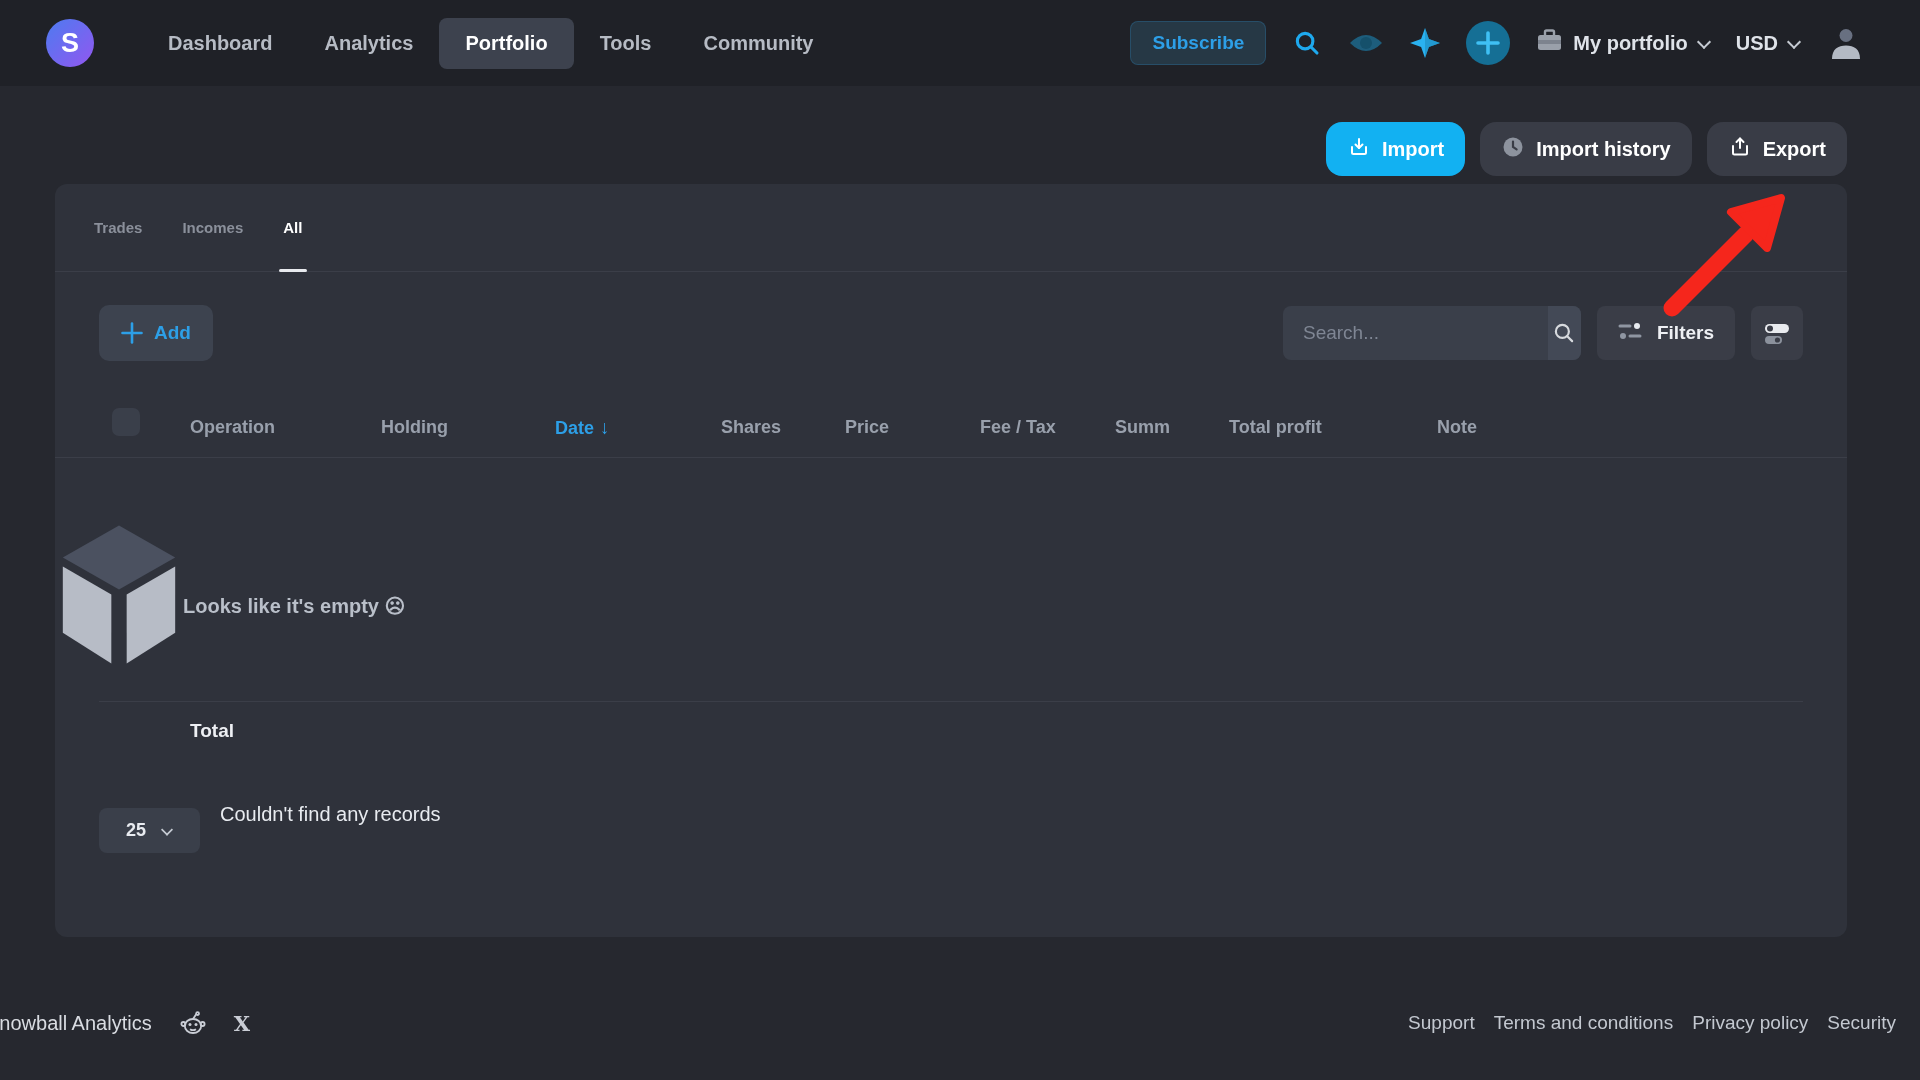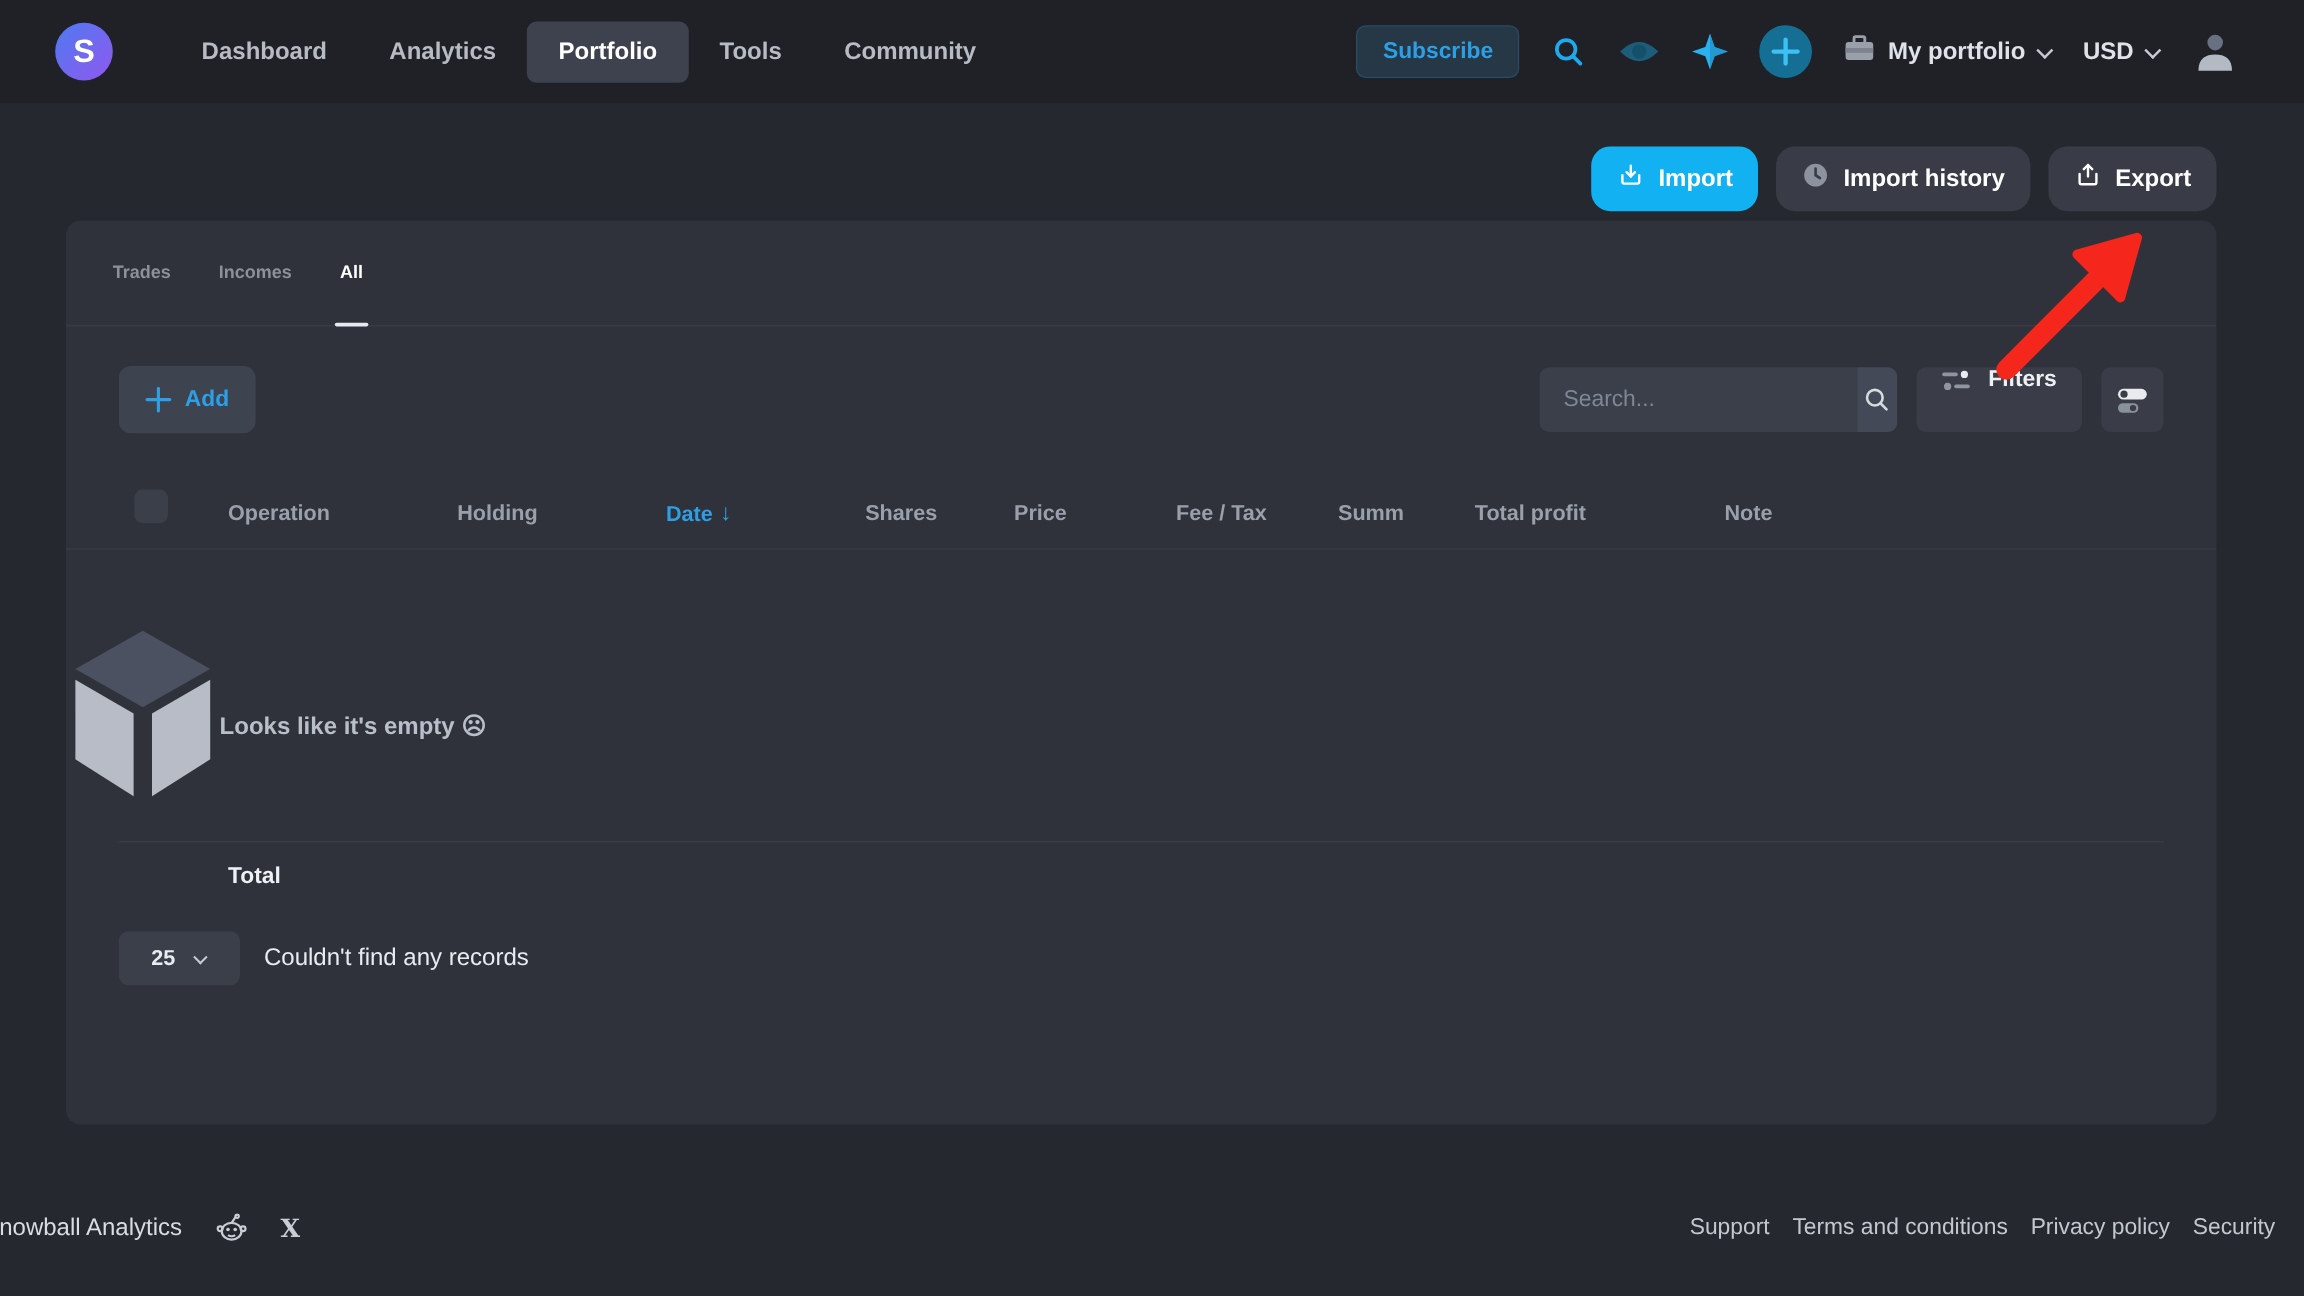--- a/index.html
+++ b/index.html
@@ -41,39 +41,39 @@
 
   .toolbar { margin-top:33px; padding:0 44px; height:56px; display:flex; align-items:center; justify-content:space-between; }
   .add-btn { width:114px; height:56px; background:#3d434f; border-radius:10px; color:#2d9fe7;
              font-weight:700; font-size:19px; display:flex; align-items:center; justify-content:center; gap:11px; cursor:pointer; }
   .toolbar-right { display:flex; align-items:center; gap:16px; }
   .search-box { width:298px; height:54px; background:#3a3f4a; border-radius:8px; display:flex; align-items:center; overflow:hidden; }
   .search-box input { flex:1; height:100%; background:transparent; border:none; outline:none;
                       color:#dfe3e9; font-size:19px; padding-left:20px; font-family:"Liberation Sans", sans-serif; }
   .search-box input::placeholder { color:#7f8694; }
   .search-btn { width:54px; height:54px; background:#434956; display:flex; align-items:center; justify-content:center; cursor:pointer; }
-  .filters-btn { height:54px; padding:0 21px; background:#3a3d47; border-radius:8px; display:flex; gap:13px;
+  .filters-btn { height:54px; padding:0 21px; background:#3a3d47; border-radius:8px; display:flex; align-items:center; gap:13px;
                  color:#eef0f4; font-weight:700; font-size:19px; cursor:pointer; }
   .toggle-btn { width:52px; height:54px; background:#3a3d47; border-radius:8px; display:flex; align-items:center; justify-content:center; cursor:pointer; }
 
   .table-header { position:relative; height:97px; border-bottom:1px solid #3b3e48; }
   .th { position:absolute; top:56px; font-size:18px; font-weight:700; color:#99a0ac; white-space:nowrap; }
   .th.sorted { color:#2d9fe7; display:flex; align-items:center; gap:6px; }
   .sort-arrow { font-size:19px; color:#2d9fe7; font-weight:400; }
   .checkbox { position:absolute; left:57px; top:47px; width:28px; height:28px; background:#3a3f4a; border-radius:7px; cursor:pointer; }
 
   .empty { margin-top:65px; display:flex; flex-direction:row; align-items:center; }
   .empty-text { margin-top:22px; font-size:20px; font-weight:700; color:#b9bfc9; }
 
   .total-divider { margin:35px 44px 0 44px; border-top:1px solid #3b3e48; }
   .total-row { margin-top:18px; padding-left:135px; font-size:19px; font-weight:700; color:#eef0f4; }
 
   .pagination { margin-top:34px; padding-left:44px; display:flex; align-items:center; gap:20px; }
   .page-size { width:101px; height:45px; background:#3a3f4a; border-radius:8px; display:flex; align-items:center;
-               justify-content:center; gap:15px; color:#e8ebf0; font-weight:700; font-size:18px; cursor:pointer; }
+               justify-content:center; gap:15px; color:#e8ebf0; font-weight:700; font-size:18px; cursor:pointer;margin-top:32px; }
   .page-size .chev { transform:scale(.85); }
   .records-msg { font-size:20px; color:#e8ebf0; }
 
   
   .footer { position:absolute; left:0; right:0; top:995px; height:56px; display:flex; align-items:center; justify-content:space-between; }
   .footer-left { display:flex; align-items:center; gap:28px; margin-left:-14px; }
   .brand { font-size:20px; color:#d9dce2; white-space:nowrap; }
   .x-glyph { font-family:"DejaVu Serif", serif; font-weight:700; font-size:21px; color:#c9cdd5; }
   .footer-links { display:flex; gap:19px; padding-right:24px; }
   .footer-link { font-size:19px; color:#c3c8d0; cursor:pointer; white-space:nowrap; }

